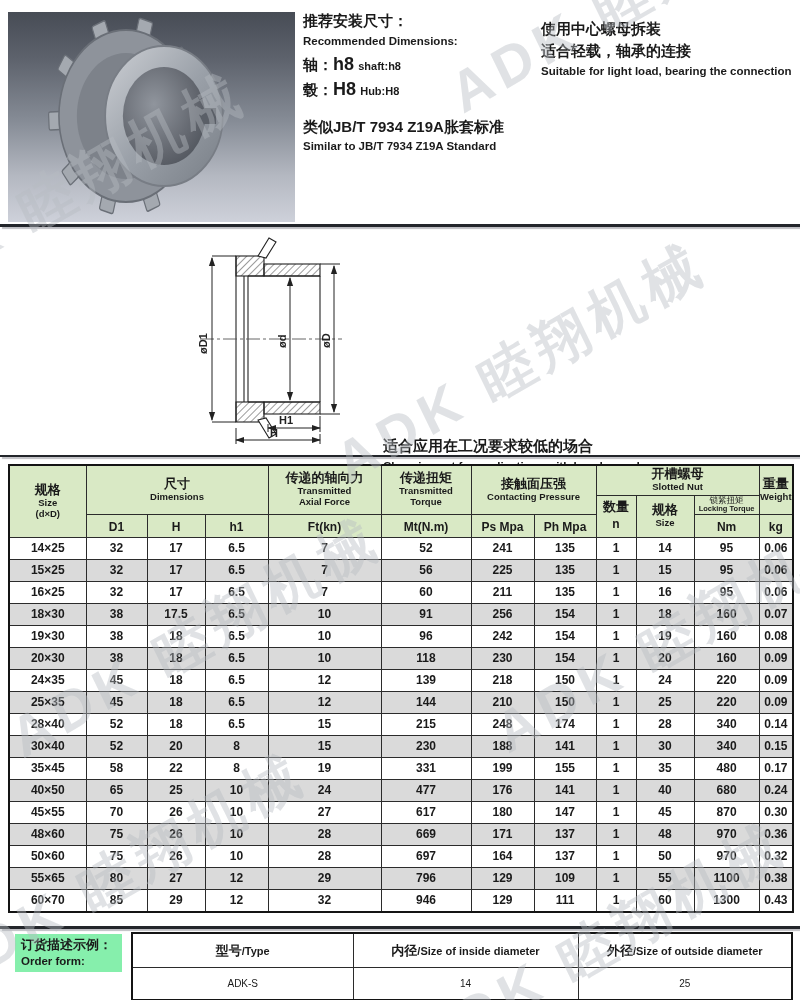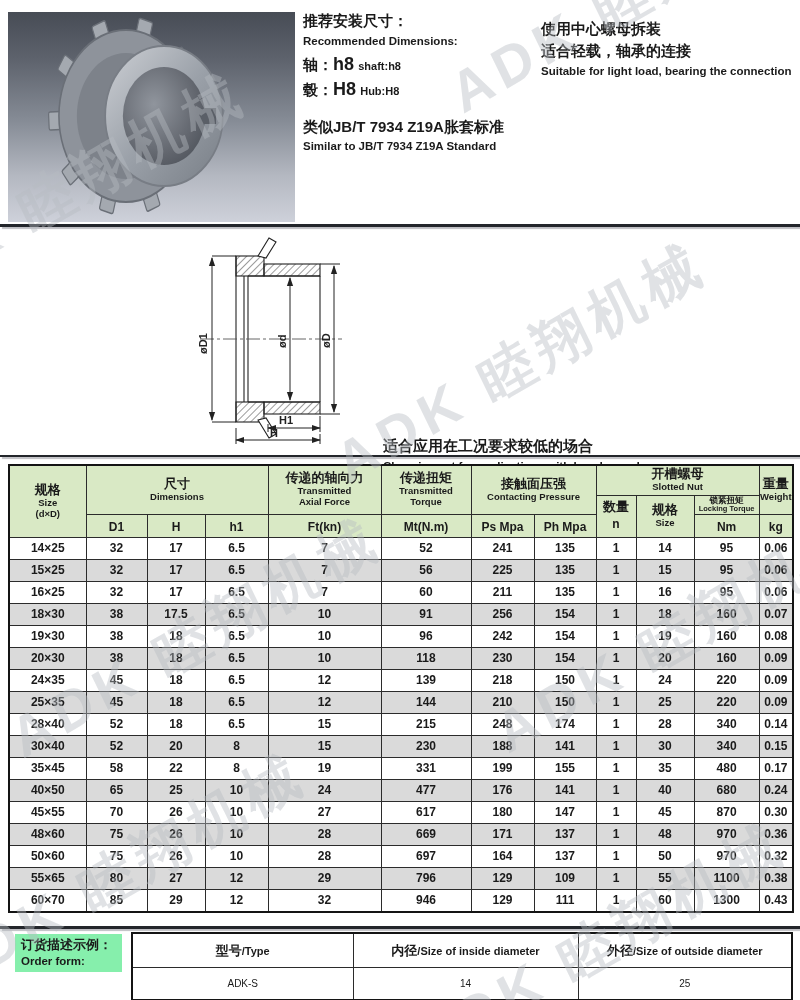--- a/index.html
+++ b/index.html
@@ -37,21 +37,21 @@
 
   
   table{border-collapse:collapse;table-layout:fixed;}
   .spec{position:absolute;left:8px;top:464px;width:784px;border:2px solid #141414;background:#fff;z-index:3;}
   .spec th,.spec td{border:1px solid #2b2b2b;text-align:center;vertical-align:middle;padding:0;overflow:hidden;}
   .spec thead th{background:#d9e9c5;}
   .hr-a{height:30px}.hr-b{height:19px}.hr-c{height:23px}
   .cn{display:block;font-size:13px;font-weight:bold;line-height:1.15;}
   .en{display:block;font-size:9.5px;font-weight:bold;line-height:1.15;}
   .unit{font-size:12px;font-weight:bold;}
-  .cn-xs{display:block;font-size:8.5px;font-weight:bold;line-height:1.1;}
+  .cn-xs{display:block;font-size:8.5px;font-weight:normal;line-height:1.1;}
   .en-xs{display:block;font-size:7.5px;font-weight:bold;line-height:1.1;}
   .spec tbody td{height:21px;font-size:12px;font-weight:bold;}
   .spec tbody tr:nth-child(even) td{background:#dadada;}
 
   
   .order-label{position:absolute;left:15px;top:934px;width:101px;height:36px;background:#86efac;
                padding:2px 0 0 6px;z-index:3;}
   .order-label .l1{font-size:13px;font-weight:bold;margin:0;}
   .order-label .l2{font-size:11.5px;font-weight:bold;margin:1px 0 12px;}
   .order{position:absolute;left:131px;top:932px;width:660px;border:2px solid #141414;background:#fff;z-index:3;}

